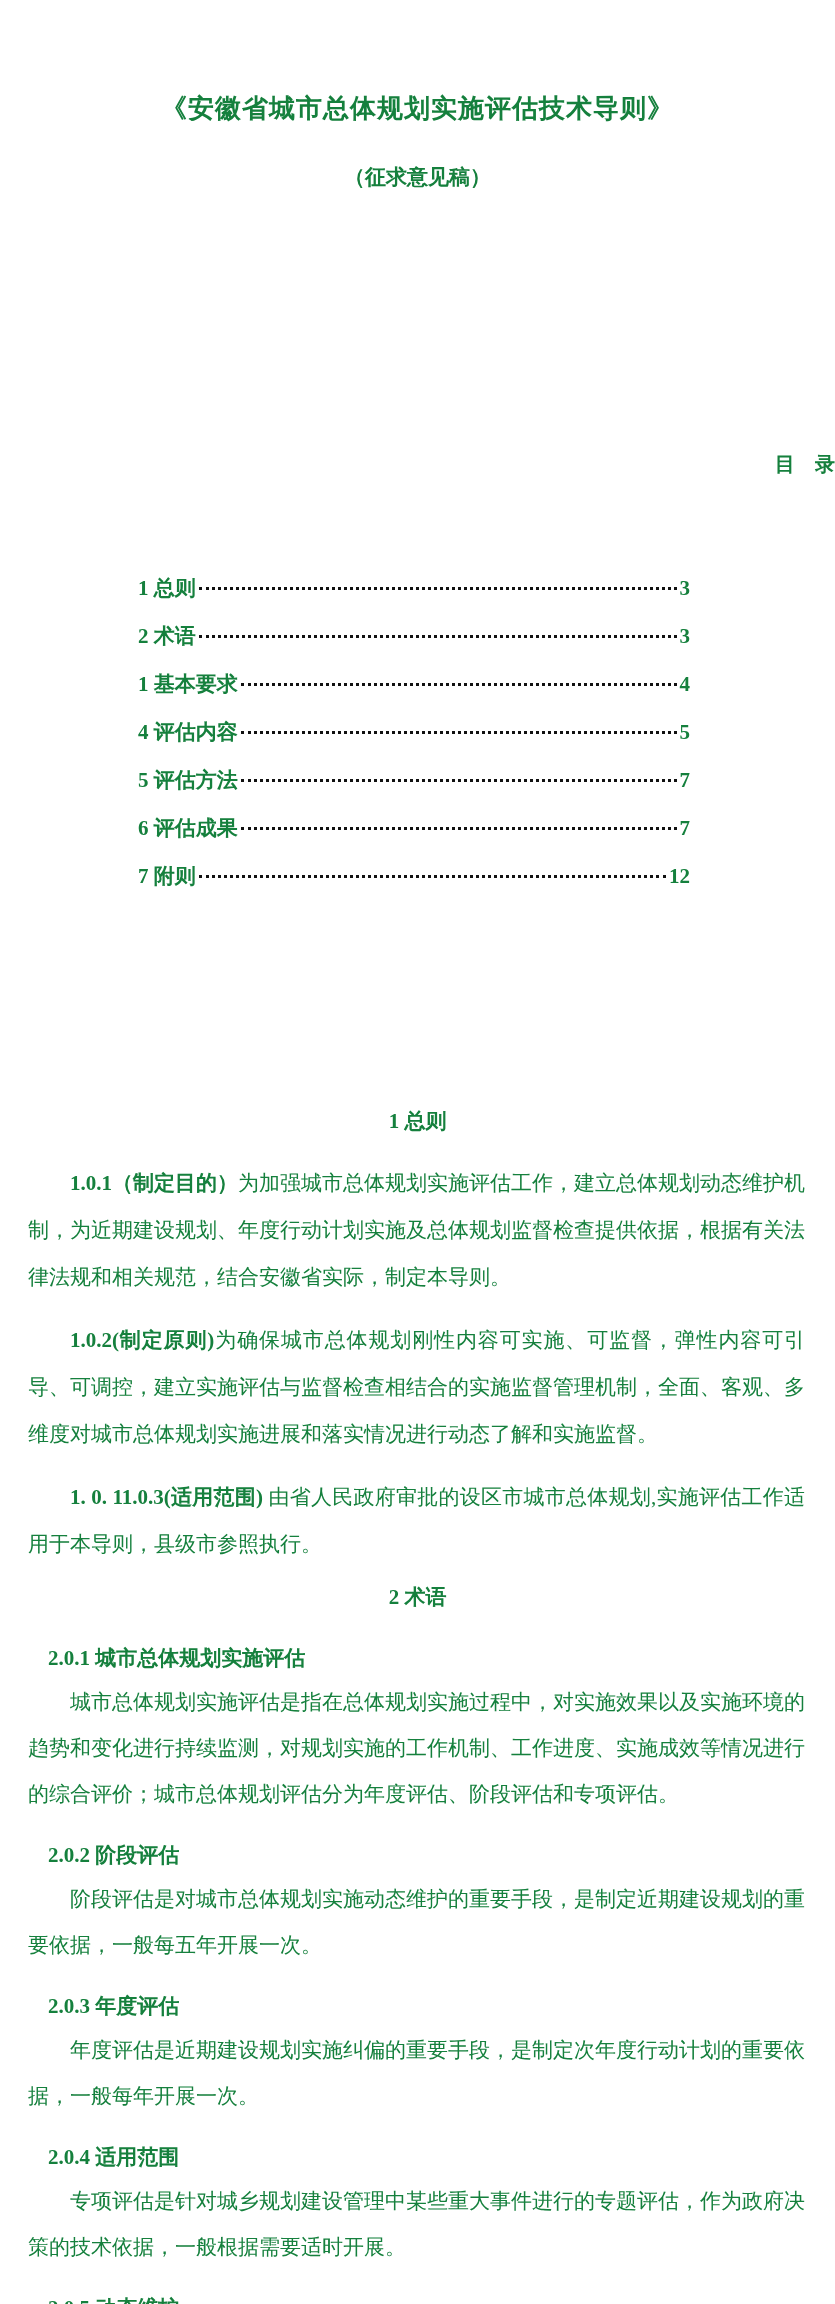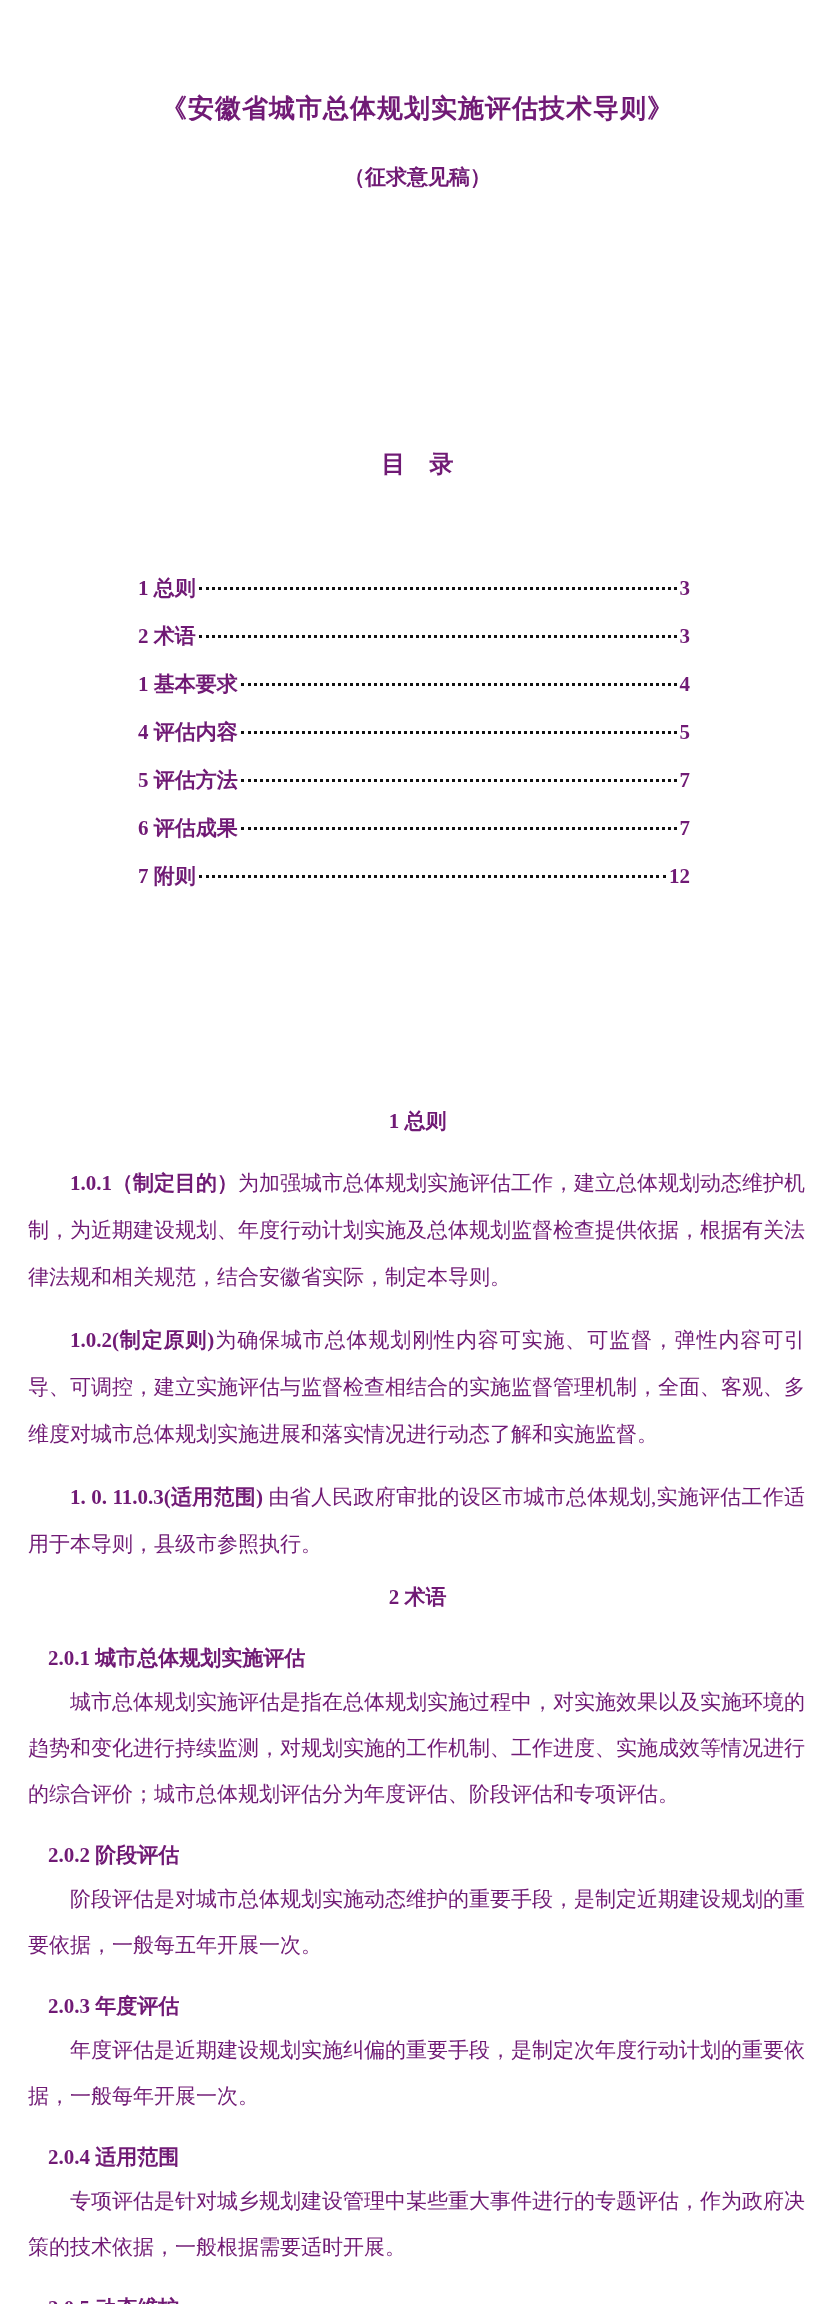--- a/index.html
+++ b/index.html
@@ -1,33 +1,33 @@
 <!DOCTYPE html>
 <html><head>
 <meta charset="utf-8">
 <style>
   html,body { margin:0; padding:0; background:#ffffff; }
   .page {
     width:835px; height:2304px; margin:0 auto; background:#ffffff;
-    color:#701a75; font-family:"Liberation Serif", serif;
+    color:#15803d; font-family:"Liberation Serif", serif;
     overflow:hidden; position:relative;
   }
   .doc-title {
     margin:0; padding-top:90px; text-align:center;
     font-size:26px; font-weight:bold; letter-spacing:1px; line-height:36px;
     font-family:"Liberation Sans", sans-serif;
   }
   .doc-subtitle {
     margin-top:36px; text-align:center;
     font-size:21px; font-weight:bold; line-height:30px;
     font-family:"Liberation Sans", sans-serif;
   }
   .toc-title {
-    margin-top:256px; text-align:center;
-    font-size:24px; font-weight:bold; line-height:32px;
+    margin-top:256px; text-align:right;
+    font-size:20px; font-weight:bold; line-height:32px;
   }
   .toc { margin:94px 0 0 138px; width:552px; }
   .toc-row {
     display:flex; align-items:baseline; height:48px;
     font-size:21px; font-weight:bold; white-space:nowrap;
   }
   .toc-leader {
     flex:1; border-bottom:3px dotted #111;
     margin:0 3px; position:relative; top:-5px; min-width:30px;
   }

